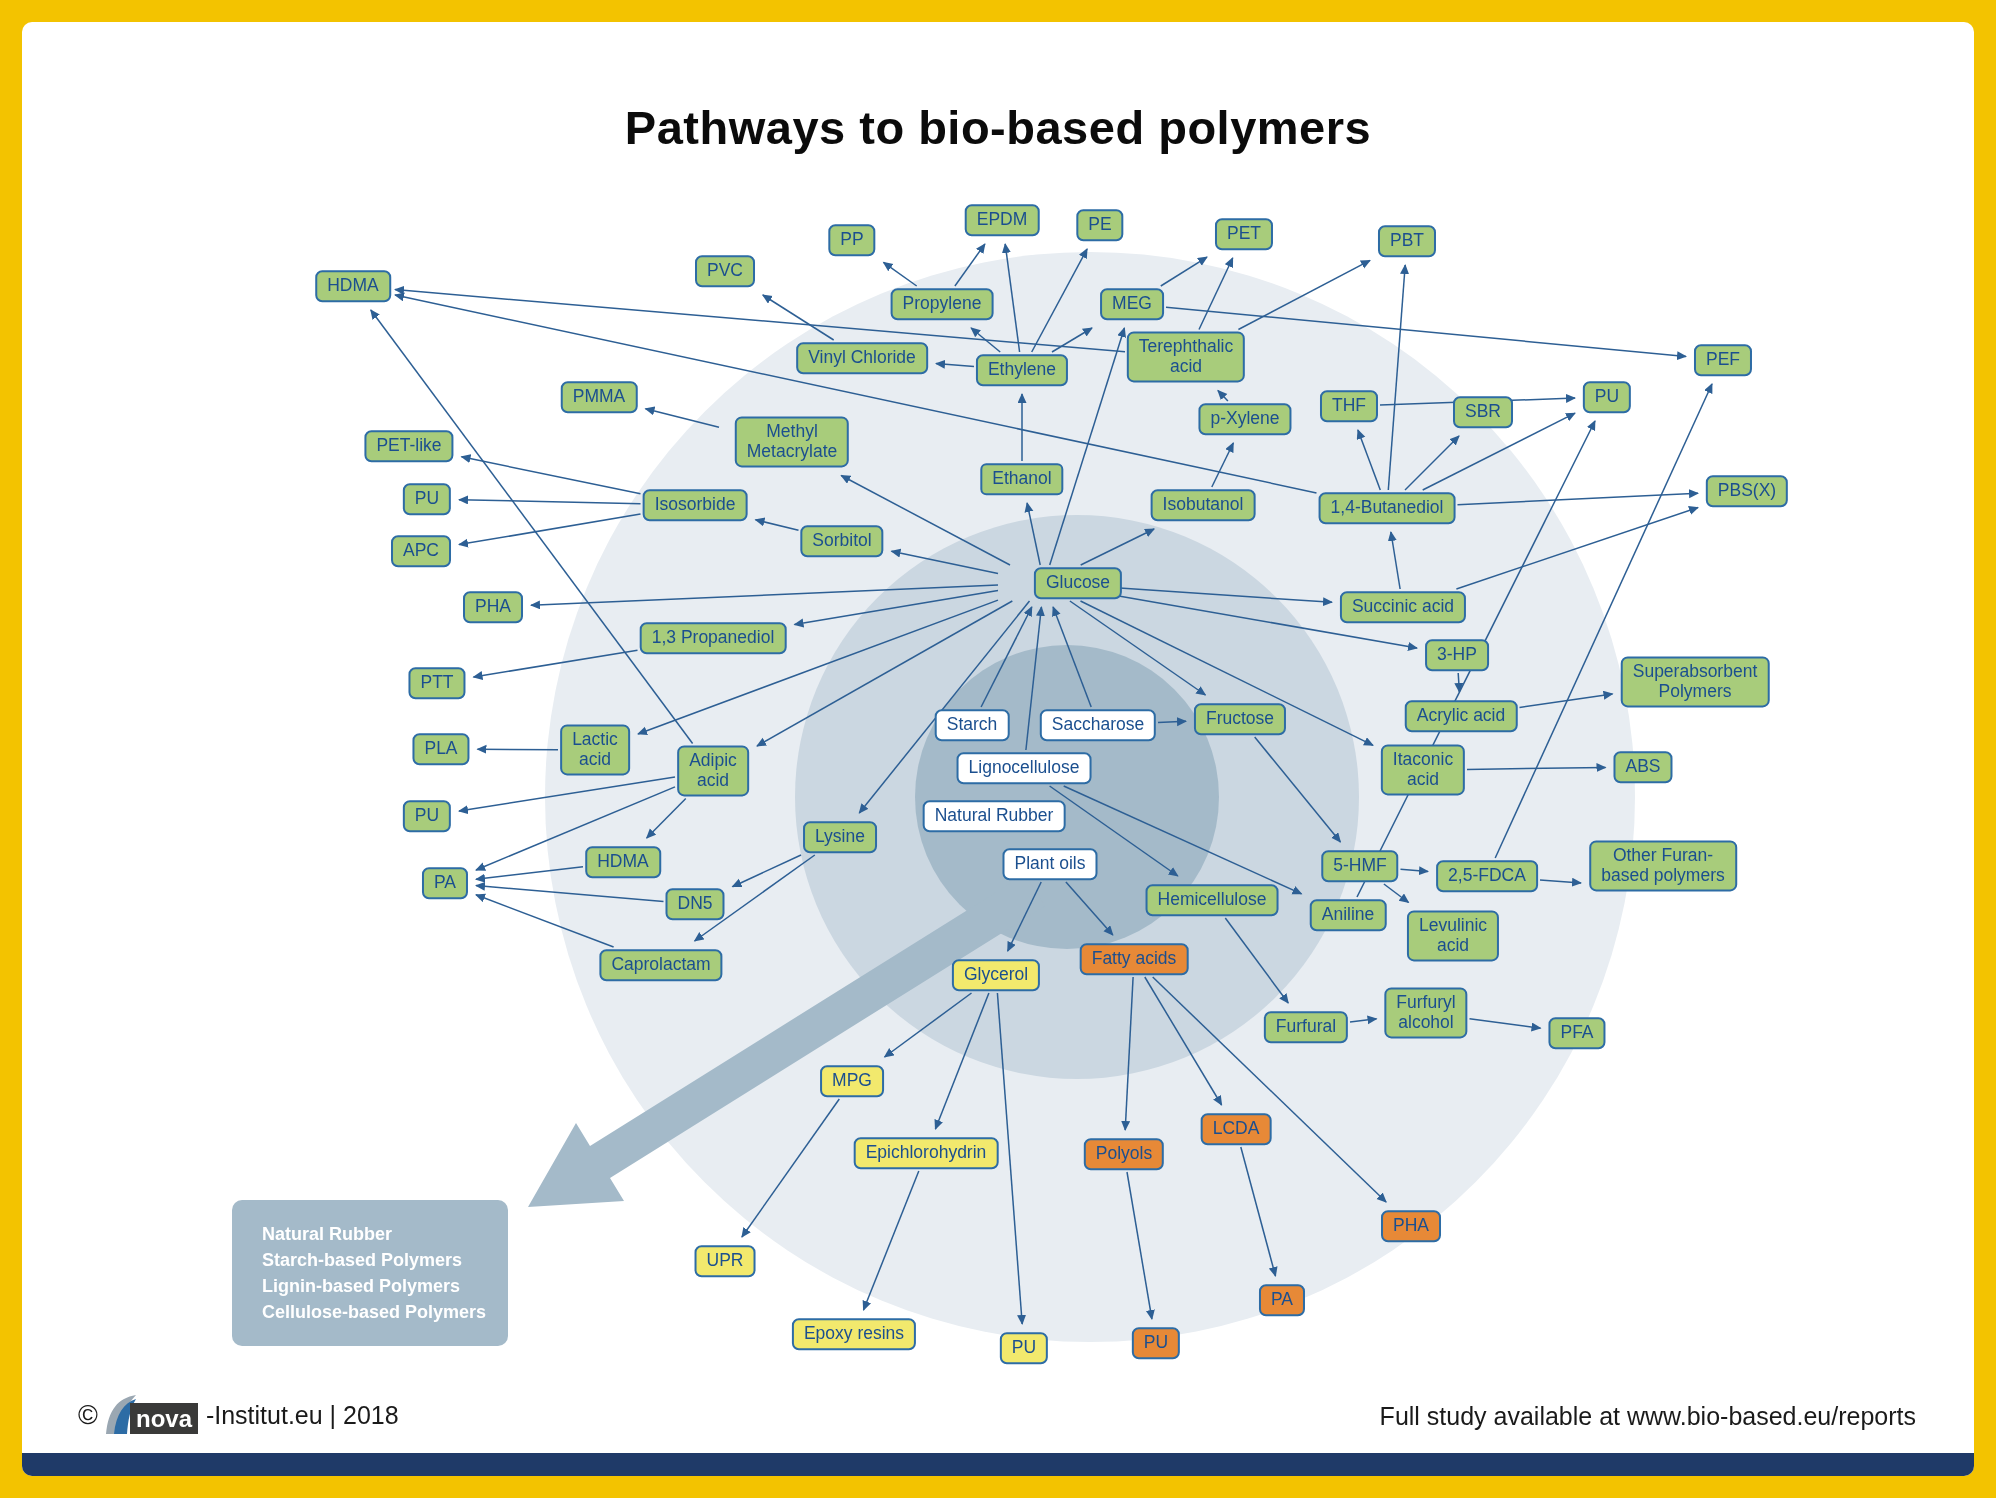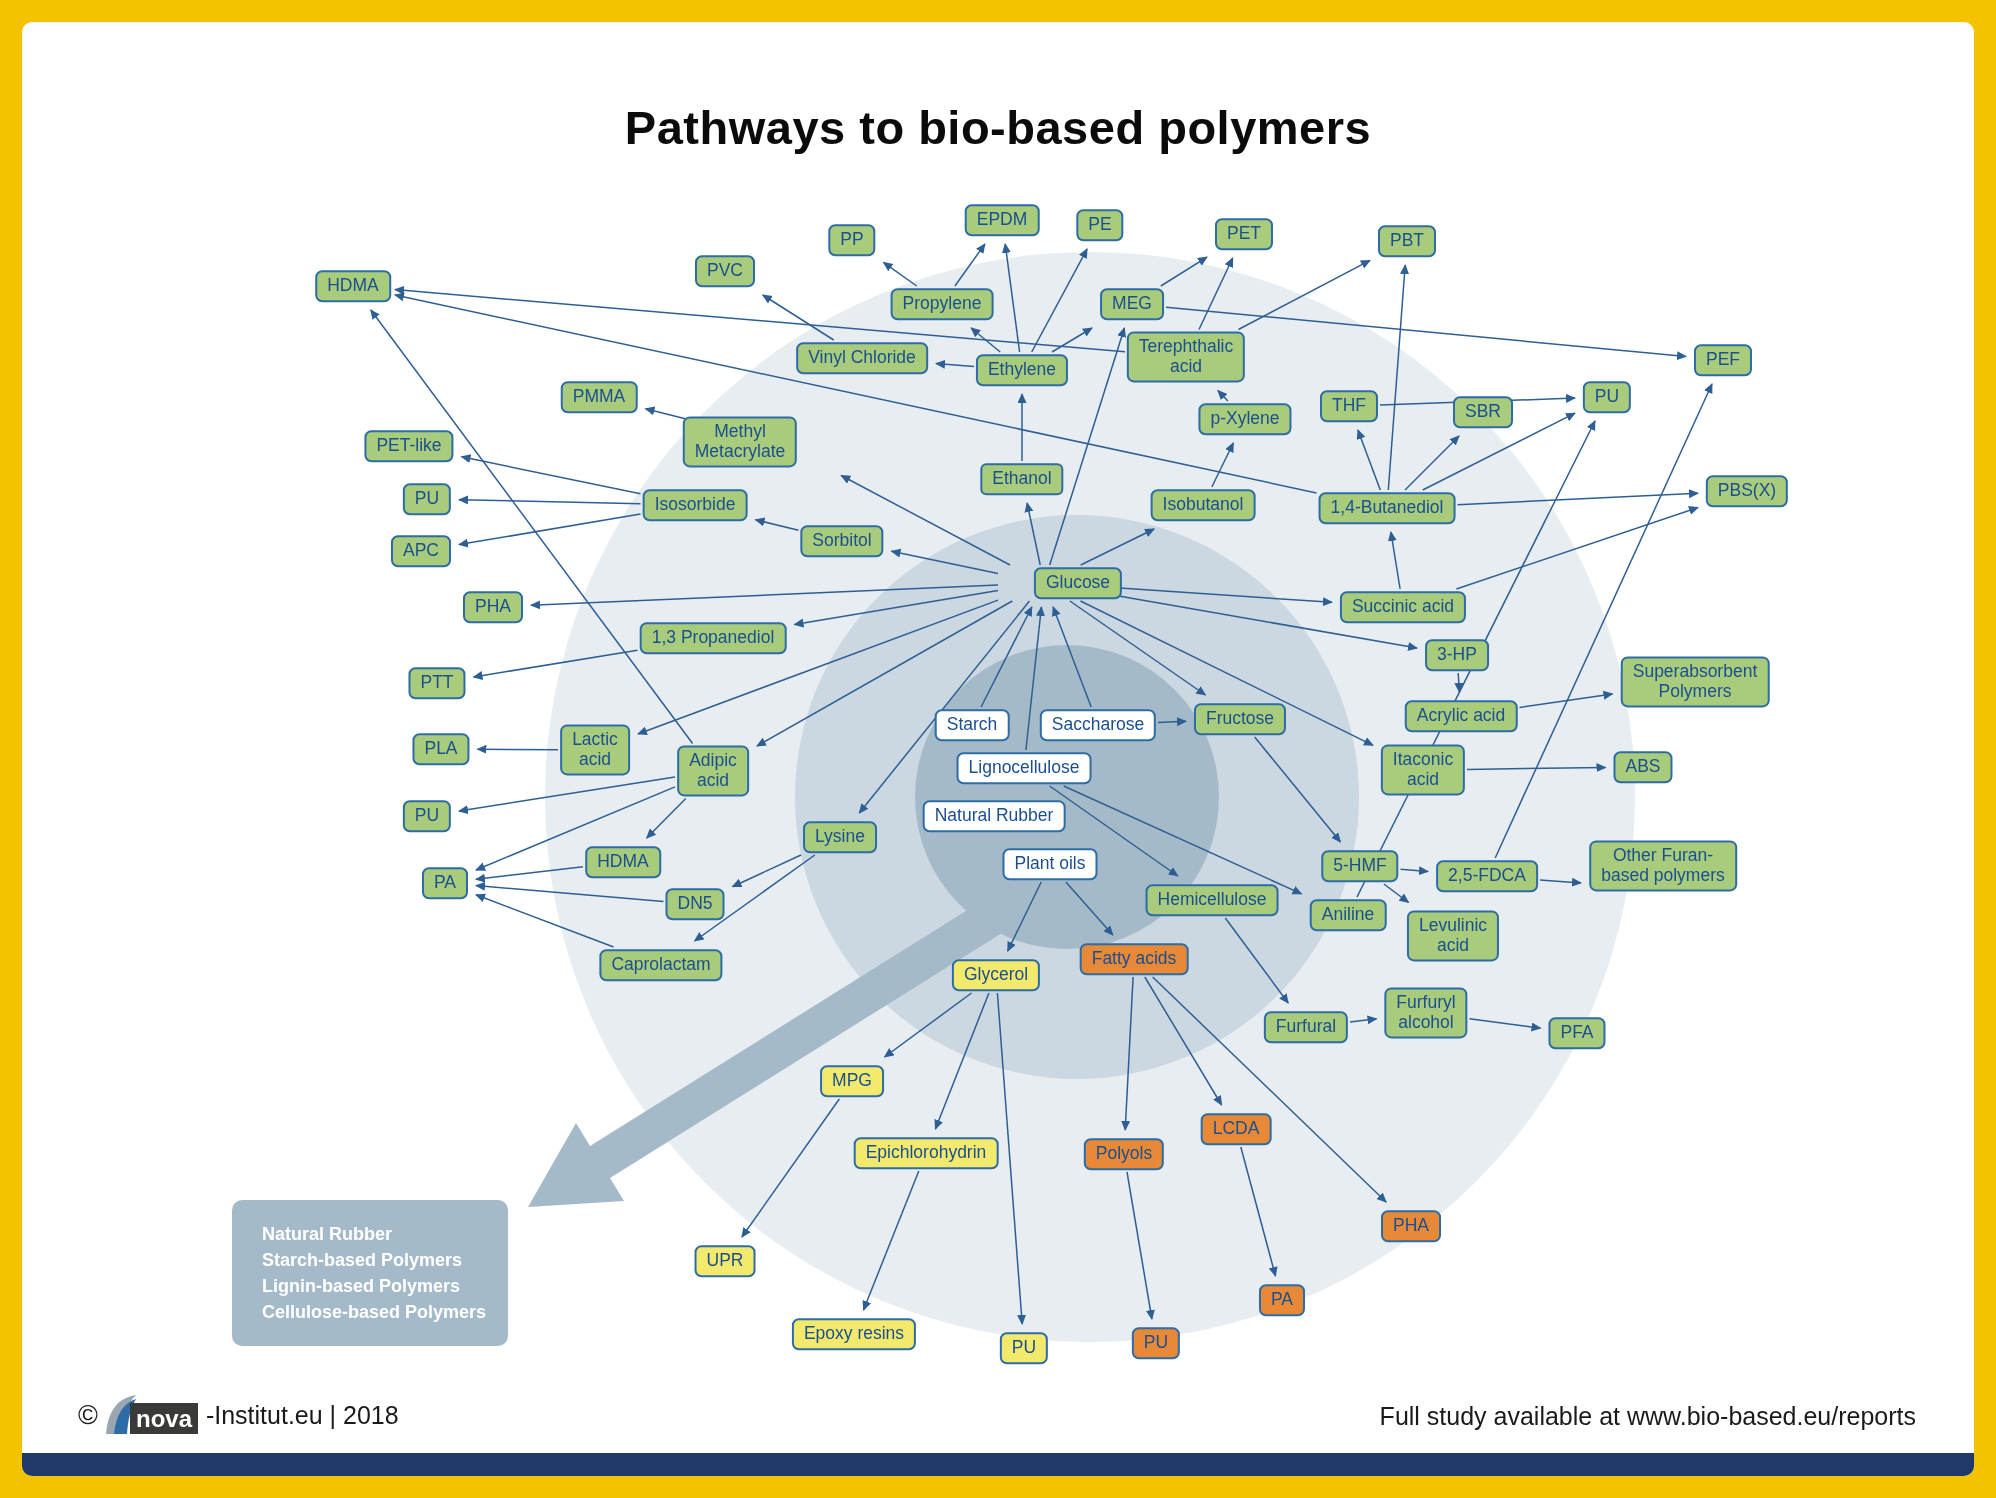--- a/index.html
+++ b/index.html
@@ -198,21 +198,21 @@
 acid</div>
     <div class="node green" style="left: 353px; top: 286px;">HDMA</div>
     <div class="node green" style="left: 862px; top: 358px;">Vinyl Chloride</div>
     <div class="node green" style="left: 1022px; top: 370px;">Ethylene</div>
     <div class="node green" style="left: 1723px; top: 360px;">PEF</div>
     <div class="node green" style="left: 599px; top: 397px;">PMMA</div>
     <div class="node green" style="left: 1245px; top: 419px;">p-Xylene</div>
     <div class="node green" style="left: 1349px; top: 406px;">THF</div>
     <div class="node green" style="left: 1483px; top: 412px;">SBR</div>
     <div class="node green" style="left: 1607px; top: 397px;">PU</div>
-    <div class="node green" style="left: 740px; top: 442px;">Methyl
+    <div class="node green" style="left: 792px; top: 442px;">Methyl
 Metacrylate</div>
     <div class="node green" style="left: 409px; top: 446px;">PET-like</div>
     <div class="node green" style="left: 1022px; top: 479px; border-radius: 6px;">Ethanol</div>
     <div class="node green" style="left: 1203px; top: 505px;">Isobutanol</div>
     <div class="node green" style="left: 1387px; top: 508px;">1,4-Butanediol</div>
     <div class="node green" style="left: 1747px; top: 491px;">PBS(X)</div>
     <div class="node green" style="left: 427px; top: 499px;">PU</div>
     <div class="node green" style="left: 695px; top: 505px;">Isosorbide</div>
     <div class="node green" style="left: 421px; top: 551px;">APC</div>
     <div class="node green" style="left: 842px; top: 541px;">Sorbitol</div>

